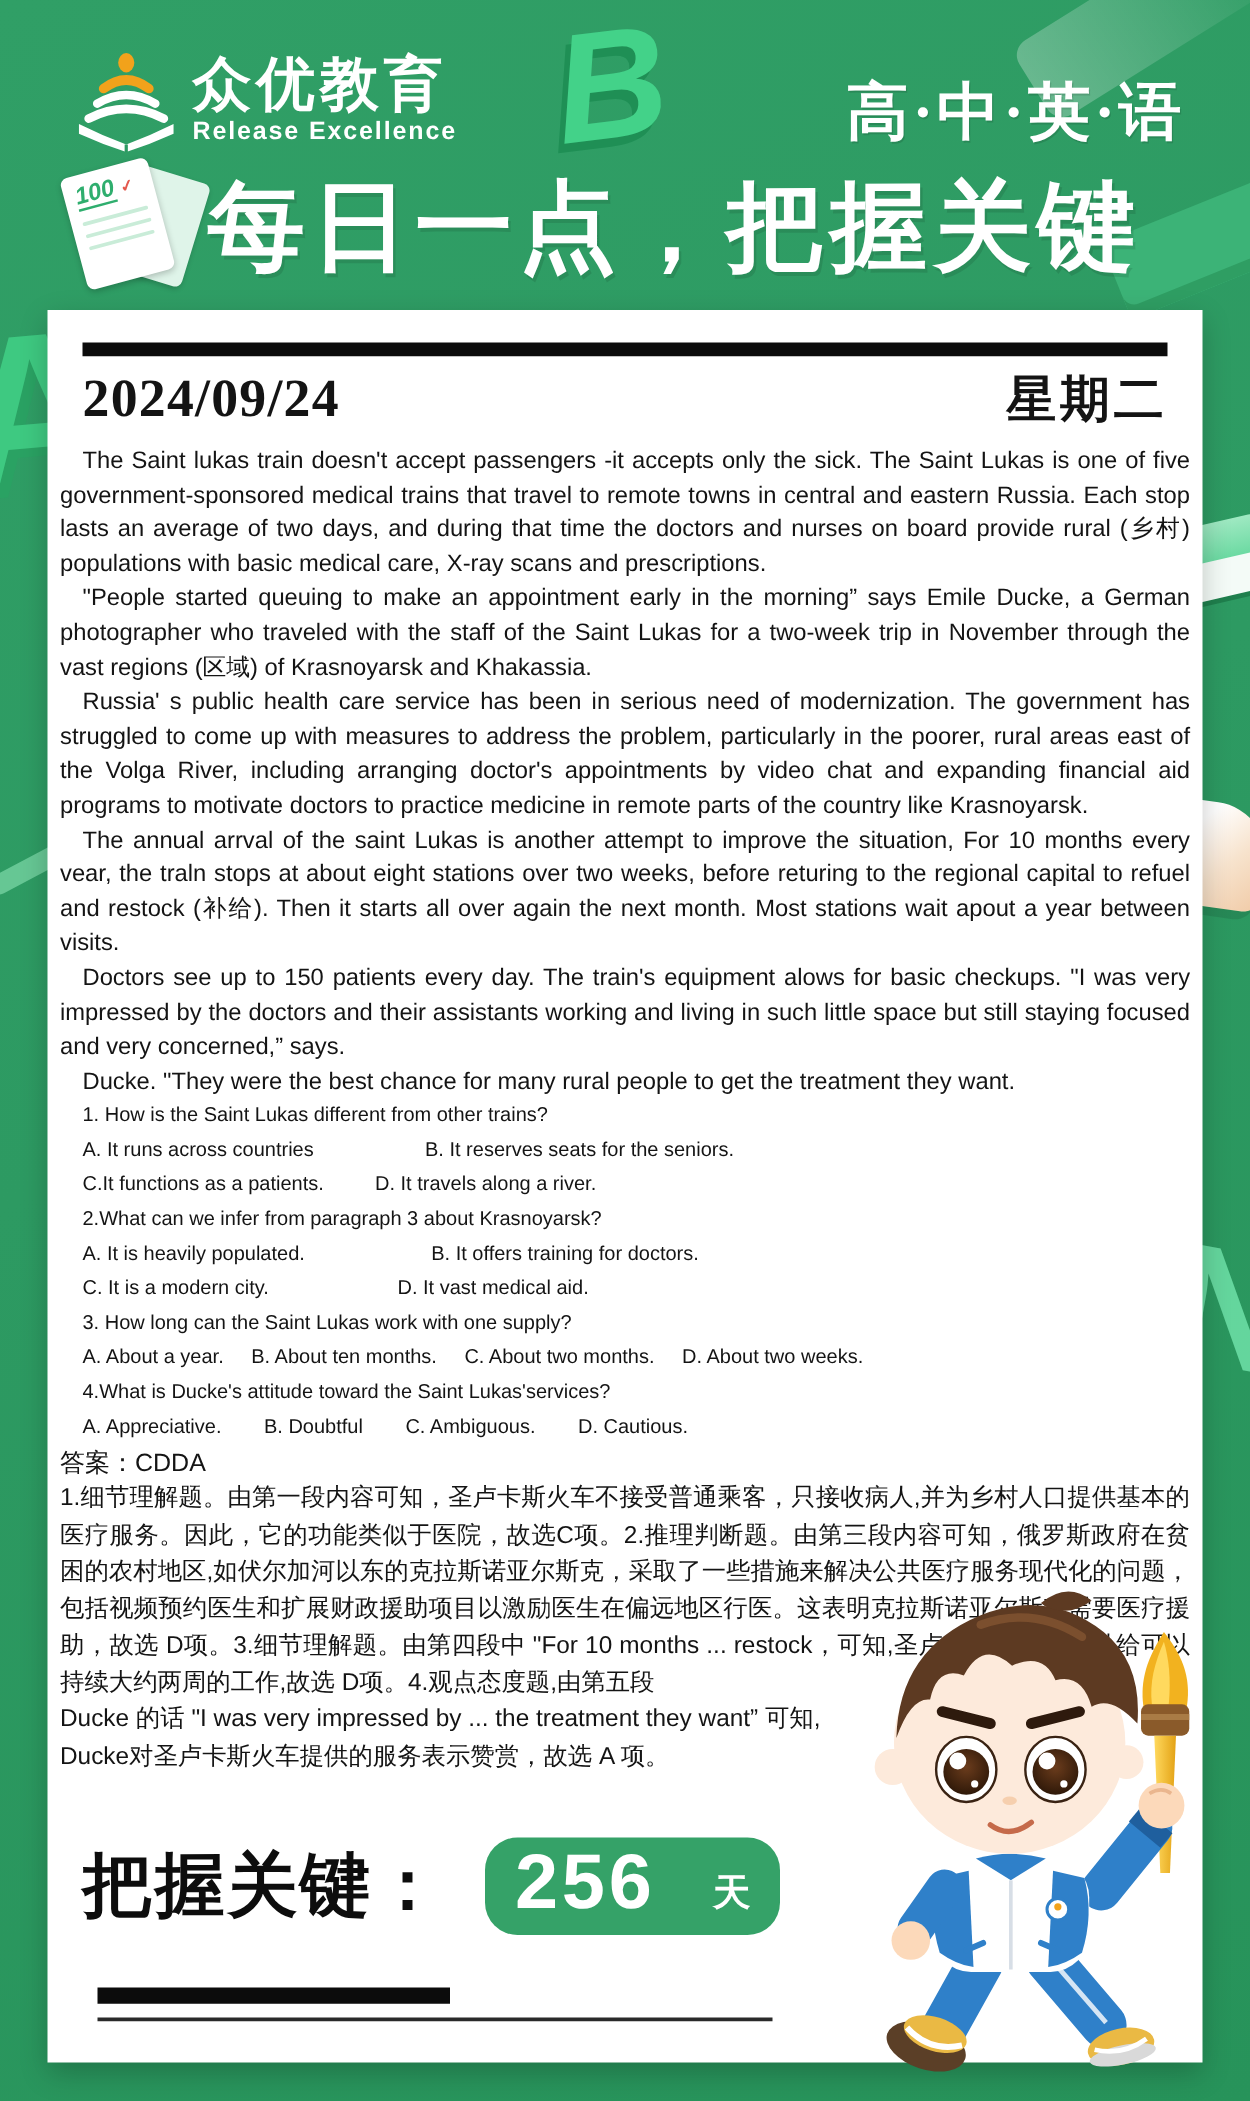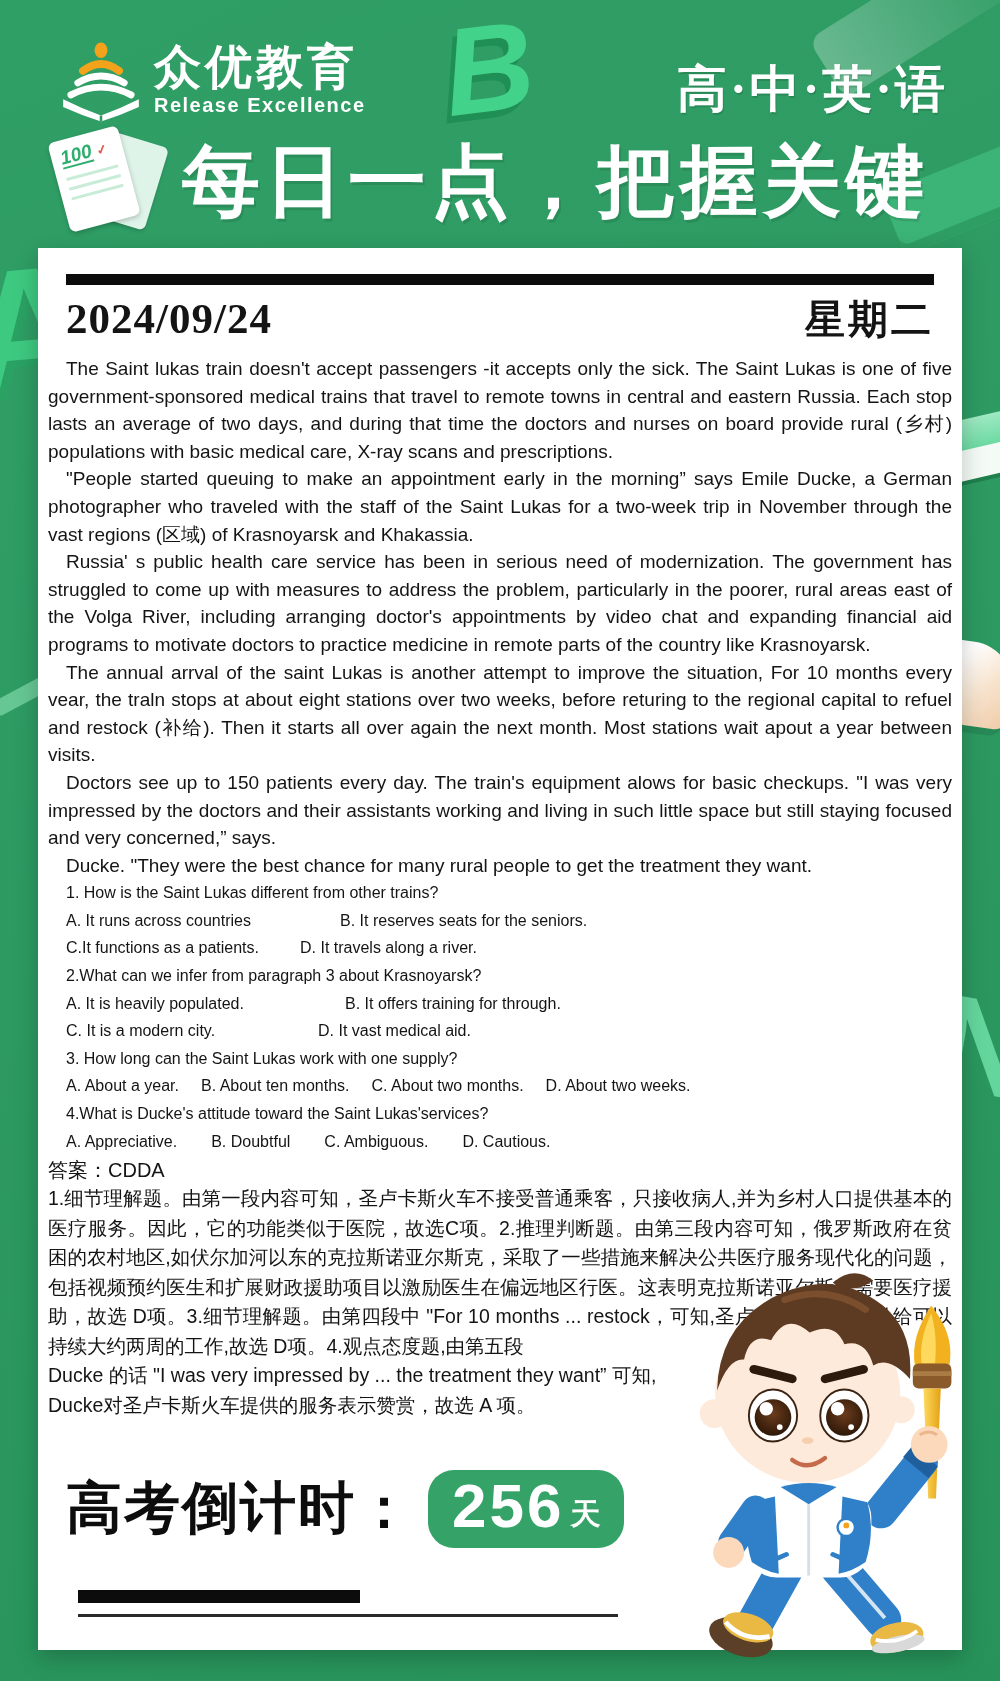--- a/index.html
+++ b/index.html
@@ -35,21 +35,21 @@
   .header{position:absolute;left:0;top:0;width:1000px;z-index:3;}
   .brand-row{position:absolute;left:58px;top:42px;display:flex;align-items:flex-start;}
   .logo-icon{width:86px;height:80px;flex:0 0 auto;}
   .brand-text{margin-left:10px;color:#fff;}
   .brand-name{font-size:47px;font-weight:800;letter-spacing:4px;line-height:1.05;}
   .brand-tagline{font-size:20px;font-weight:700;letter-spacing:1.5px;margin-top:3px;}
   .subject{position:absolute;right:52px;top:56px;color:#fff;font-family:"Liberation Serif",serif;
            font-weight:700;font-size:50px;letter-spacing:3px;text-shadow:1px 2px 0 rgba(0,0,0,.12);}
   .slogan-row{position:absolute;left:56px;top:130px;display:flex;align-items:center;z-index:3;}
   .slogan{font-size:78px;font-weight:900;color:#fff;letter-spacing:5px;white-space:nowrap;
-          margin-left:22px;text-shadow:2px 3px 0 rgba(0,0,0,.10);}
+          margin-left:6px;text-shadow:2px 3px 0 rgba(0,0,0,.10);}
 
   
   .paper-decor{position:relative;width:104px;height:104px;flex:0 0 auto;}
   .sheet{position:absolute;border-radius:6px;}
   .sheet.back{left:36px;top:6px;width:66px;height:86px;background:#dff4e9;transform:rotate(17deg);
               box-shadow:0 2px 4px rgba(0,0,0,.18);}
   .sheet.front{left:2px;top:2px;width:72px;height:92px;background:#fff;transform:rotate(-15deg);
               box-shadow:0 2px 5px rgba(0,0,0,.22);padding:5px 6px;box-sizing:border-box;}
   .score{color:#2fae6e;font-weight:700;font-style:italic;font-size:19px;line-height:1;
          border-bottom:2px solid #2fae6e;display:inline-block;margin:3px 0 2px 3px;}
@@ -76,21 +76,21 @@
   .w274{min-width:274px;} .w234{min-width:234px;} .w279{min-width:279px;} .w252{min-width:252px;}
   .gap20{margin-right:22px;} .gap32{margin-right:34px;}
 
   .answer-line{font-size:20px;margin-top:2px;}
   .expl{font-size:19.5px;line-height:29.5px;text-align:justify;margin:0;}
   .expl2{max-width:650px;text-align:left;}
 
   .countdown{position:absolute;left:28px;top:1222px;display:flex;align-items:center;}
   .cd-label{font-size:56px;font-weight:900;letter-spacing:2px;color:#0d0d0d;}
   .cd-badge{display:flex;align-items:flex-start;background:#35a268;border-radius:26px;
-            padding:2px 24px 8px;margin-left:14px;color:#fff;}
+            padding:2px 24px 8px;margin-left:32px;color:#fff;gap:40px;}
   .cd-days{font-size:62px;font-weight:800;letter-spacing:3px;line-height:1.1;}
   .cd-unit{font-size:30px;font-weight:700;margin:22px 0 0 6px;}
 
   .bar-thick{position:absolute;left:40px;top:1342px;width:282px;height:13px;background:#0c0c0c;}
   .bar-thin{position:absolute;left:40px;top:1366px;width:540px;height:3px;background:#2a2a2a;}
 
   
   .mascot{position:absolute;right:38px;top:1248px;width:270px;height:418px;z-index:4;}
 </style>
 </head>
@@ -163,21 +163,21 @@
           <div class="opt-row">
             <span class="opt w274">A. It runs across countries</span><span class="opt">B. It reserves seats for the seniors.</span>
           </div>
           <div class="opt-row">
             <span class="opt w234">C.It functions as a patients.</span><span class="opt">D. It travels along a river.</span>
           </div>
         </div>
         <div>
           <p class="q-stem">2.What can we infer from paragraph 3 about Krasnoyarsk?</p>
           <div class="opt-row">
-            <span class="opt w279">A. It is heavily populated.</span><span class="opt">B. It offers training for through.</span>
+            <span class="opt w279">A. It is heavily populated.</span><span class="opt">B. It offers training for doctors.</span>
           </div>
           <div class="opt-row">
             <span class="opt w252">C. It is a modern city.</span><span class="opt">D. It vast medical aid.</span>
           </div>
         </div>
         <div>
           <p class="q-stem">3. How long can the Saint Lukas work with one supply?</p>
           <div class="opt-row">
             <span class="opt gap20">A. About a year.</span><span class="opt gap20">B. About ten months.</span><span class="opt gap20">C. About two months.</span><span class="opt">D. About two weeks.</span>
           </div>
@@ -189,21 +189,21 @@
           </div>
         </div>
       </div>
 
       <div class="answer-line">答案：CDDA</div>
       <p class="expl">1.细节理解题。由第一段内容可知，圣卢卡斯火车不接受普通乘客，只接收病人,并为乡村人口提供基本的医疗服务。因此，它的功能类似于医院，故选C项。2.推理判断题。由第三段内容可知，俄罗斯政府在贫困的农村地区,如伏尔加河以东的克拉斯诺亚尔斯克，采取了一些措施来解决公共医疗服务现代化的问题，包括视频预约医生和扩展财政援助项目以激励医生在偏远地区行医。这表明克拉斯诺亚尔斯克需要医疗援助，故选 D项。3.细节理解题。由第四段中 "For 10 months ... restock，可知,圣卢卡斯火车每次补给可以持续大约两周的工作,故选 D项。4.观点态度题,由第五段</p>
       <p class="expl expl2">Ducke 的话 "I was very impressed by ... the treatment they want” 可知, Ducke对圣卢卡斯火车提供的服务表示赞赏，故选 A 项。</p>
     </div>
 
     <div class="countdown">
-      <span class="cd-label">高考倒计时：</span>
+      <span class="cd-label">把握关键：</span>
       <span class="cd-badge">
         <span class="cd-days">256</span>
         <span class="cd-unit">天</span>
       </span>
     </div>
     <div class="bar-thick"></div>
     <div class="bar-thin"></div>
   </div>
 
   <svg class="mascot" viewBox="0 0 280 430">

